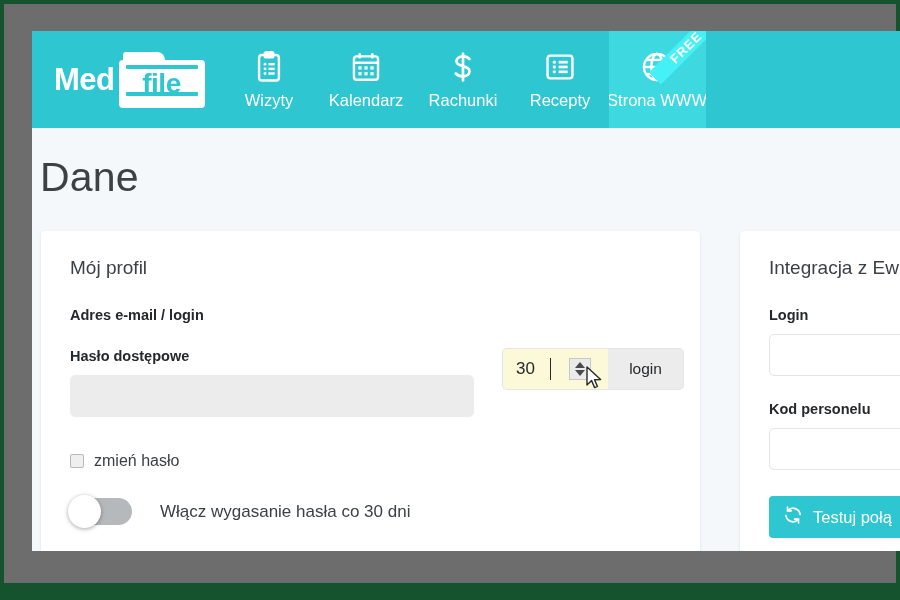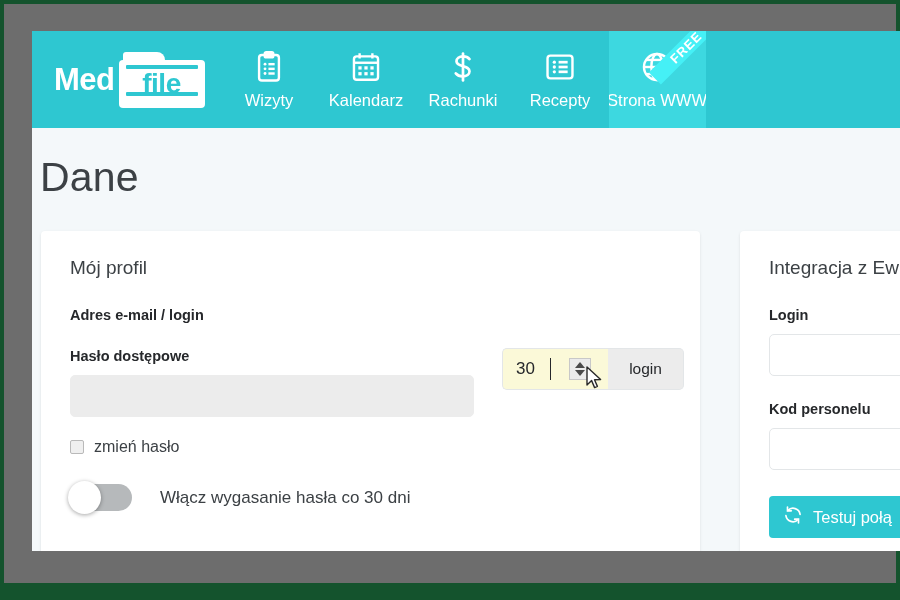--- a/index.html
+++ b/index.html
@@ -244,21 +244,21 @@
     width: 18px; height: 24px;
     z-index: 5;
     pointer-events: none;
   }
 
   
   .check-row {
     display: flex;
     align-items: center;
     gap: 10px;
-    margin-top: 21px;
+    margin-top: 35px;
   }
   .checkbox {
     width: 14px; height: 14px;
     border: 1px solid #b9b9b9;
     border-radius: 2px;
     background: #efefef;
   }
   .check-label { font-size: 16px; color: #3c4145; }
 
   

